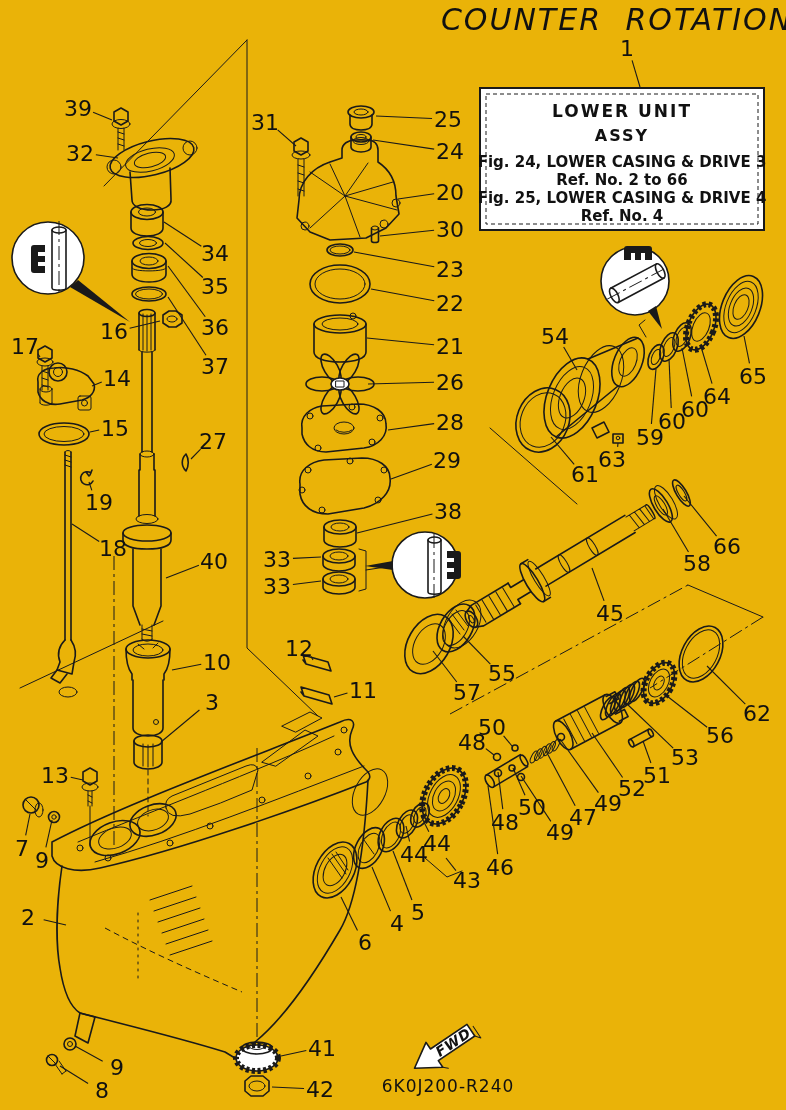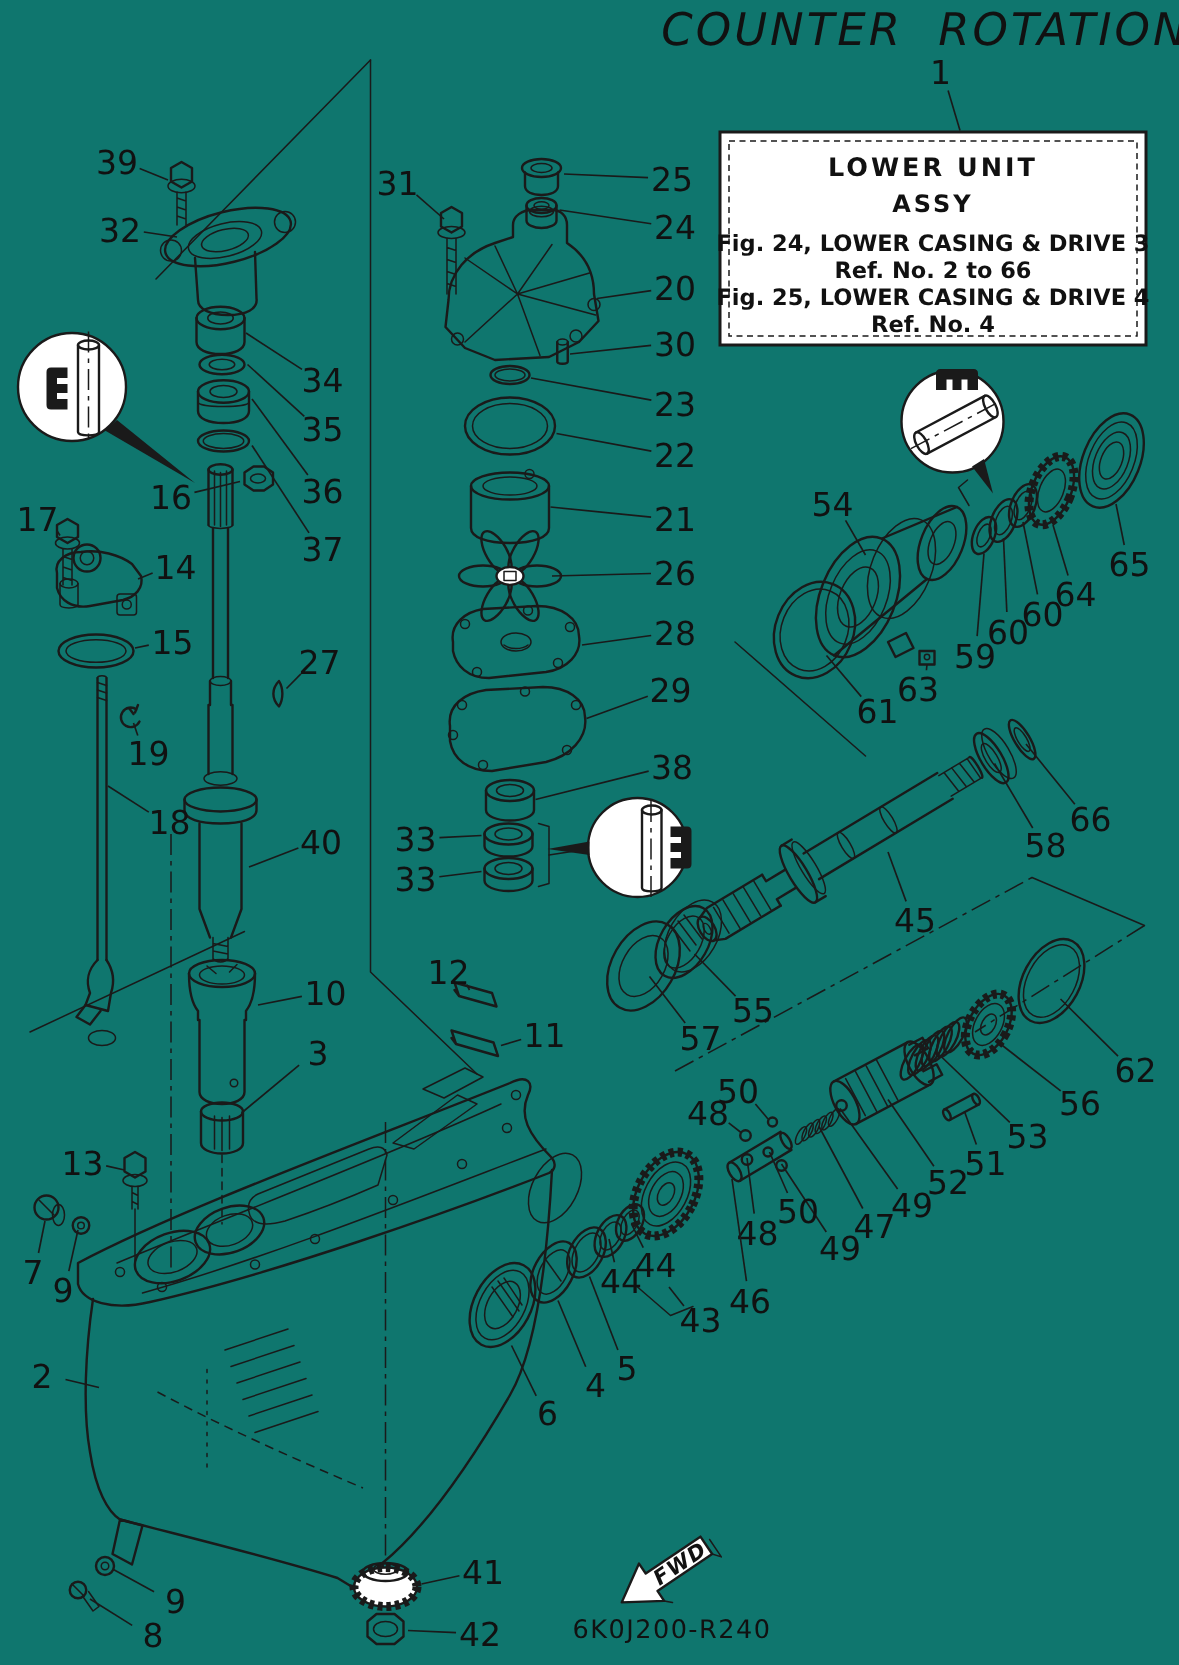--- a/index.html
+++ b/index.html
@@ -1,16 +1,16 @@
 <!DOCTYPE html>
 <html><head>
 <meta charset="utf-8">
 <style>
   html,body{margin:0;padding:0;background:#e8e8e8;}
-  #stage{position:relative;width:786px;height:1110px;background:#0f766e;margin:0 auto;
+  #stage{position:relative;width:786px;height:1110px;background:#eab308;margin:0 auto;
          font-family:"DejaVu Sans", sans-serif;overflow:hidden;}
   svg{position:absolute;left:0;top:0;}
   .ln{fill:none;stroke:#1a1a1a;stroke-width:1.6;stroke-linejoin:round;stroke-linecap:round;}
   .th{fill:none;stroke:#1a1a1a;stroke-width:1;stroke-linejoin:round;stroke-linecap:round;}
   .wh{fill:#ffffff;stroke:#1a1a1a;stroke-width:1.6;stroke-linejoin:round;}
   .ink{fill:#1a1a1a;stroke:none;}
   .dd{fill:none;stroke:#1a1a1a;stroke-width:1;stroke-dasharray:14 4 3 4;}
   .dash{fill:none;stroke:#1a1a1a;stroke-width:1;stroke-dasharray:6 4;}
   .teeth{fill:none;stroke:#1a1a1a;stroke-width:6;stroke-dasharray:3.2 2.6;}
   text{fill:#111;}

